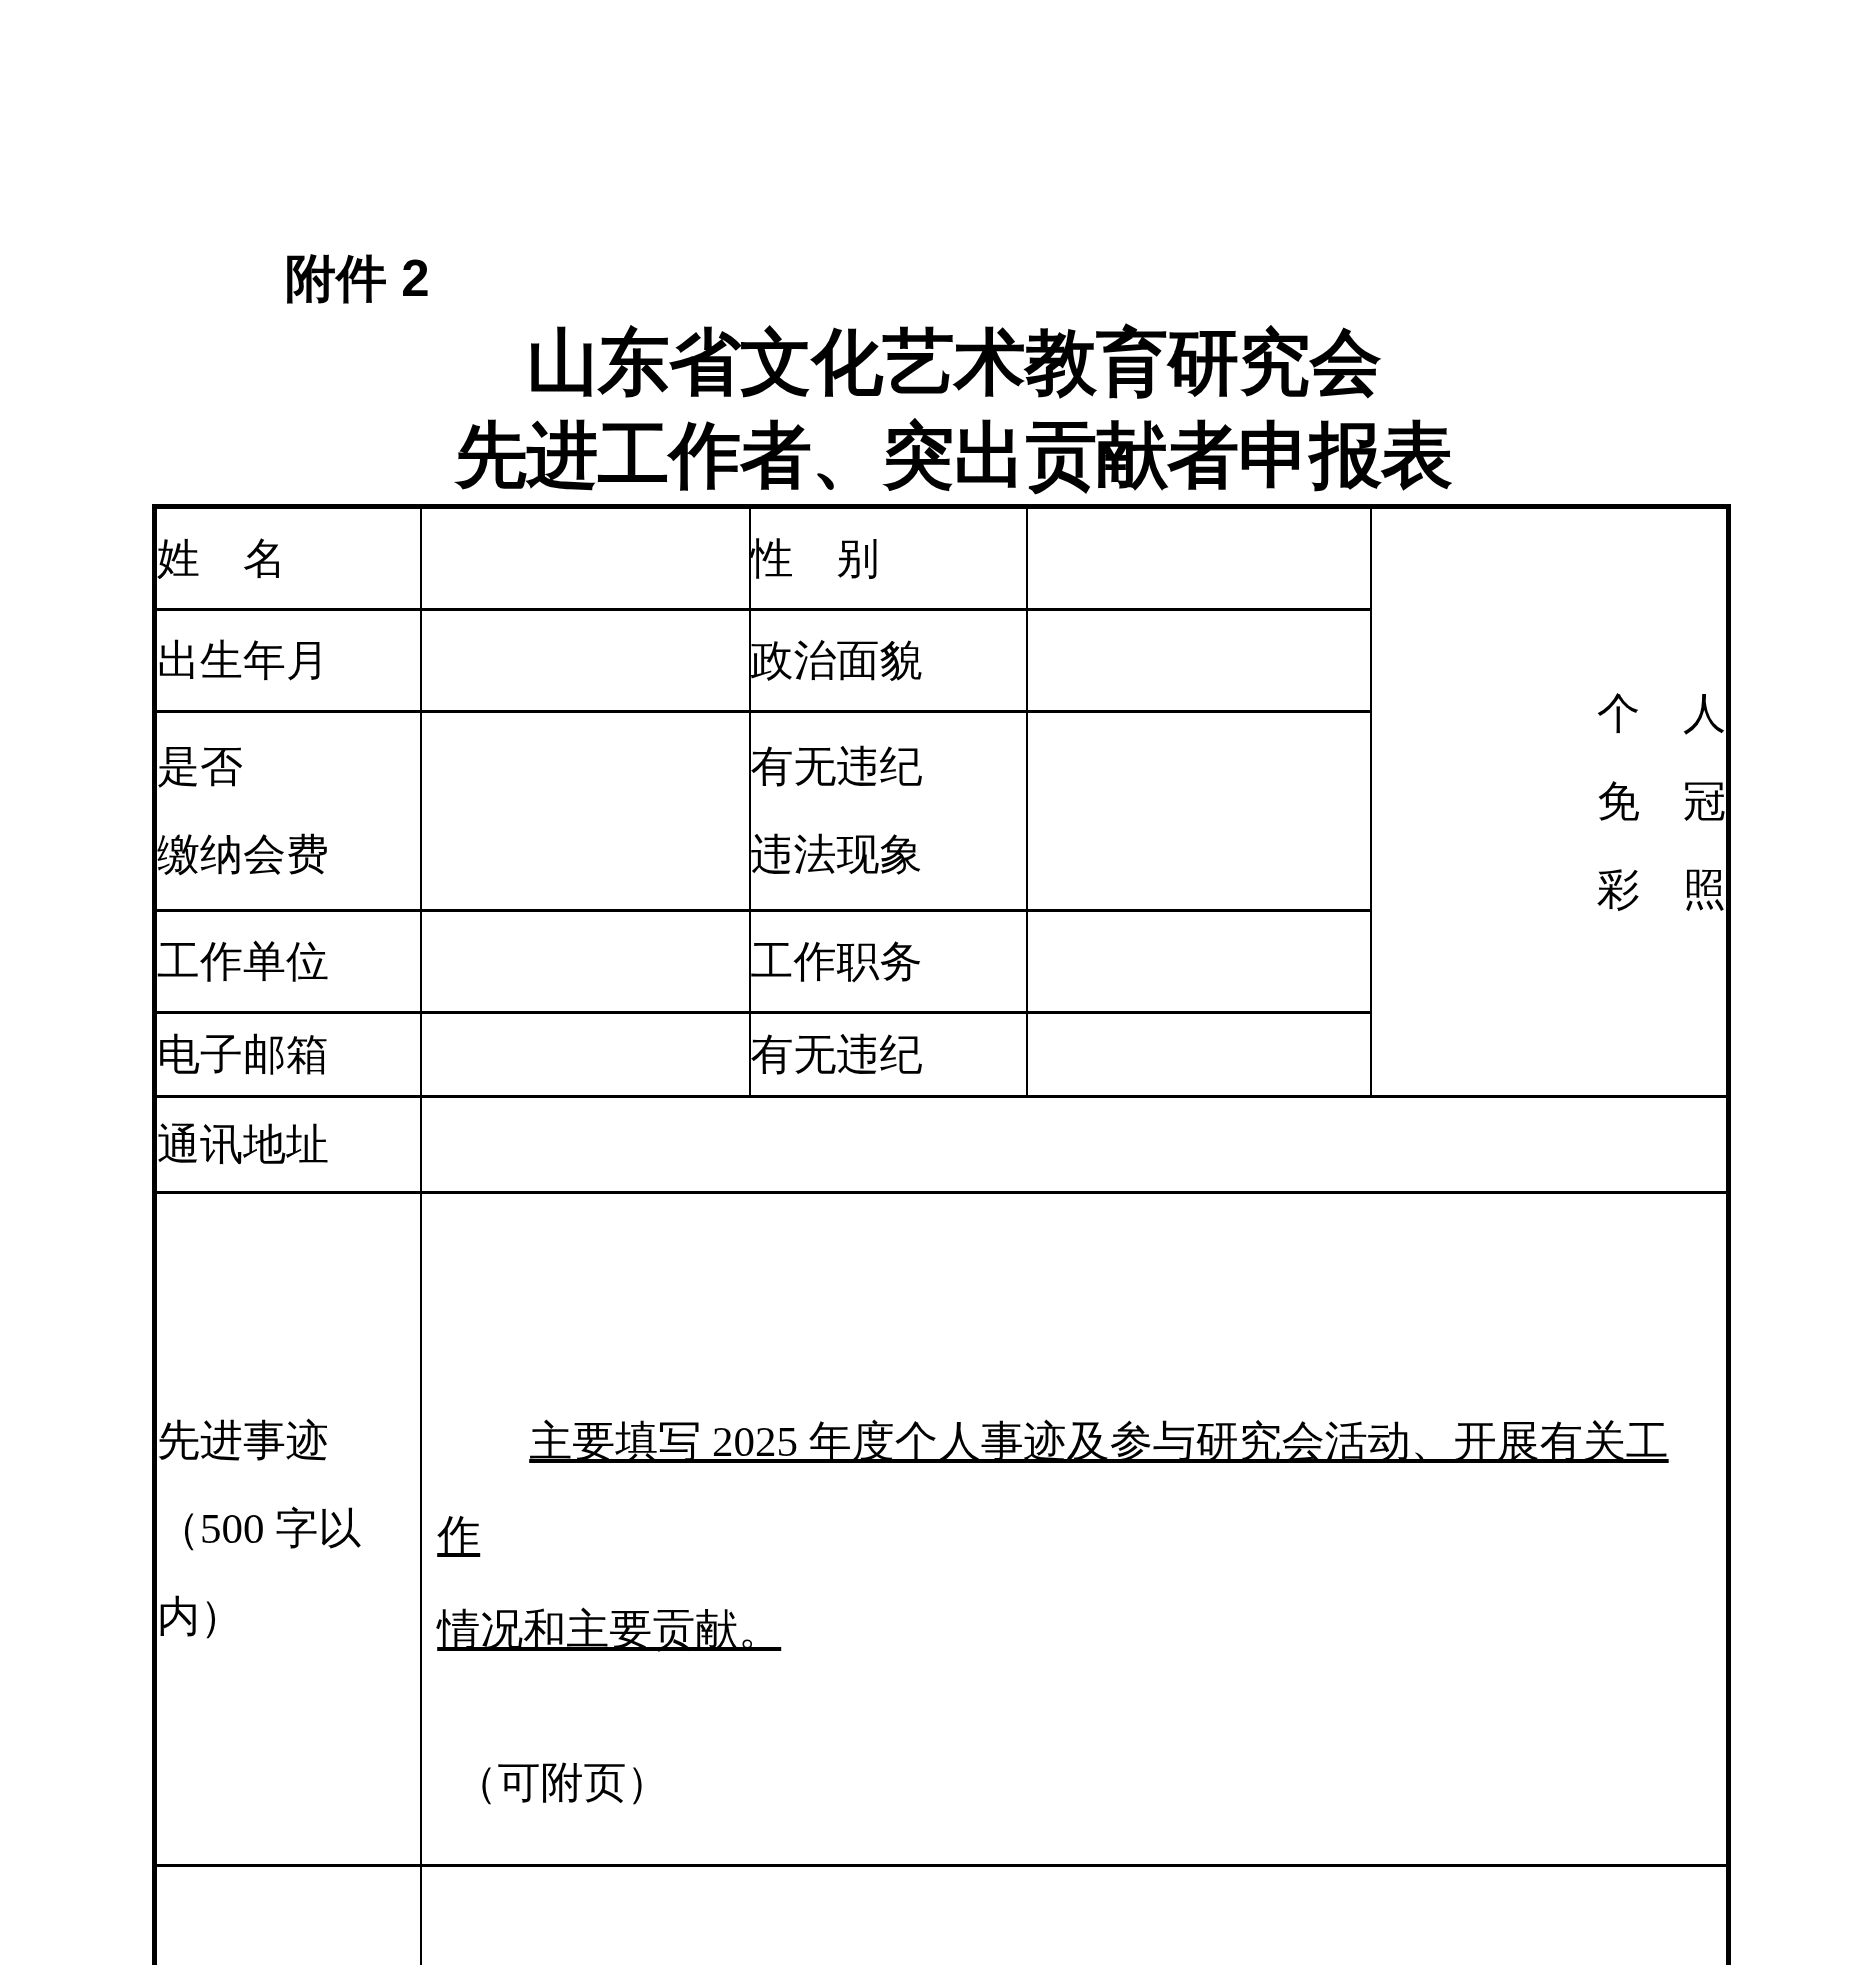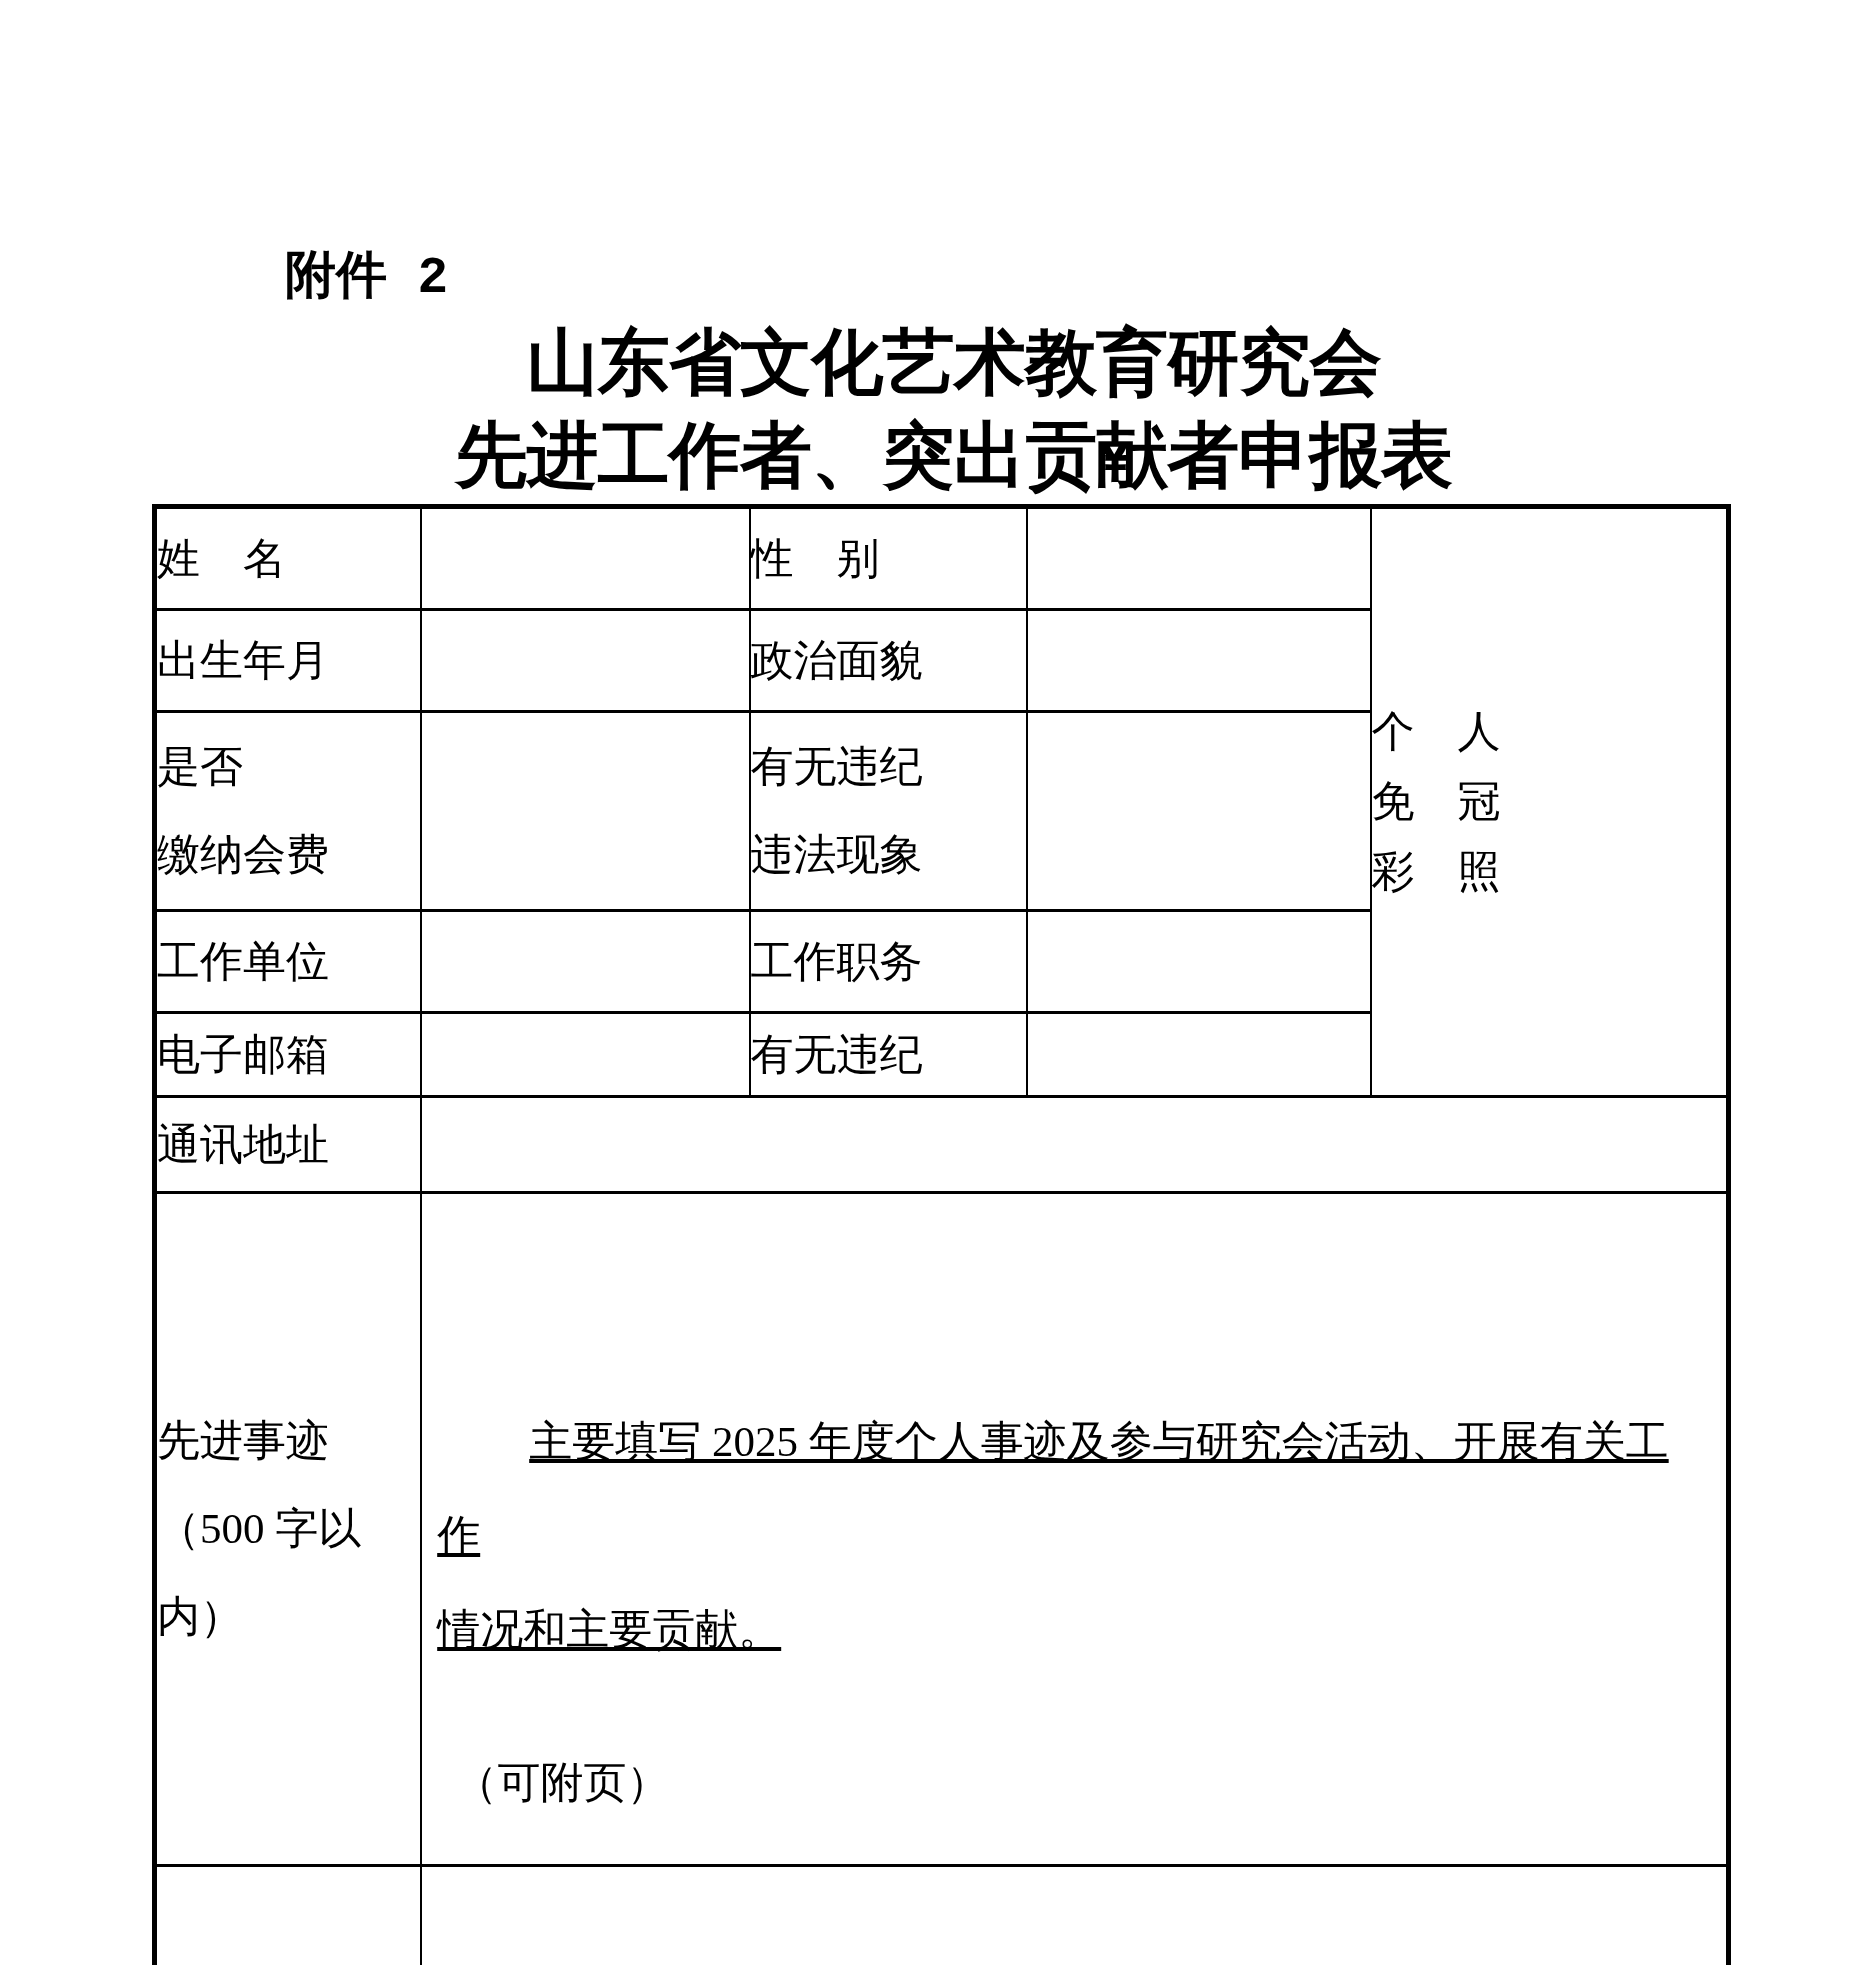--- a/index.html
+++ b/index.html
@@ -6,21 +6,21 @@
   body {
     width: 1872px; height: 2647px;
     background: #ffffff; color: #000000;
     font-family: "Liberation Serif", "DejaVu Serif", serif;
     overflow: hidden;
   }
   .page { position: relative; width: 1872px; height: 2647px; background: #fff; }
 
   .attachment {
     position: absolute; left: 285px; top: 252px;
-    font-family: Liberation Mono, monospace;
+    font-family: Liberation Sans, sans-serif;
     font-weight: 600; font-size: 51px; line-height: 1.05;
   }
 
   .title-block {
     position: absolute; top: 316px; left: 0; width: 100%;
     text-align: center; transform: translateX(17.7px);
     font-family: "Liberation Sans", "DejaVu Sans", sans-serif;
     font-weight: 700; font-size: 72px; line-height: 93px; letter-spacing: -0.8px;
   }
 
@@ -30,21 +30,21 @@
     font-size: 43px; border: 5.5px solid #000;
   }
   table.form td {
     border: 2.4px solid #000;
     border-top-width: 3.5px; border-bottom-width: 3.5px;
     padding: 0; vertical-align: middle; overflow: hidden;
   }
   .lbl { text-align: left; white-space: pre-line; }
   .val { text-align: left; }
   .lh2 { line-height: 88px; }
-  .photo { line-height: 70px; text-align: left; white-space: pre-line; }
+  .photo { line-height: 88px; text-align: right; white-space: pre-line; }
   .deeds-lbl { vertical-align: top; padding-top: 231px; line-height: 88px; }
   .review-lbl { vertical-align: top; padding-top: 215px; line-height: 75px; }
 
   .deeds-cell { position: relative; vertical-align: top; text-align: left; text-decoration: underline; }
   .deeds-para {
     margin: 0; padding: 14px 23.6px 0 15.7px;
     white-space: pre-line; text-indent: 92px; line-height: 94px;
   }
   .deeds-note { position: absolute; left: 33px; top: 542px; line-height: 94px; }
 

